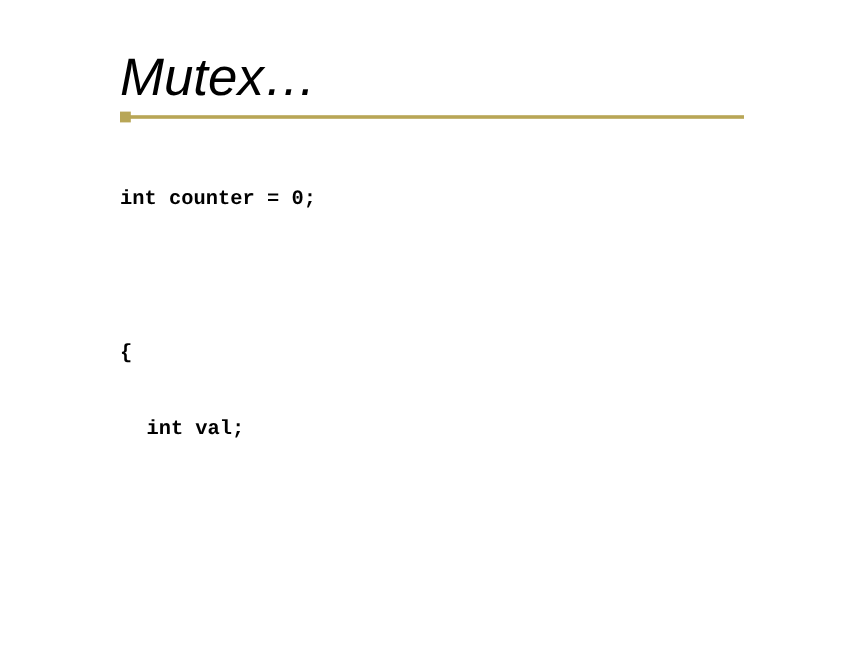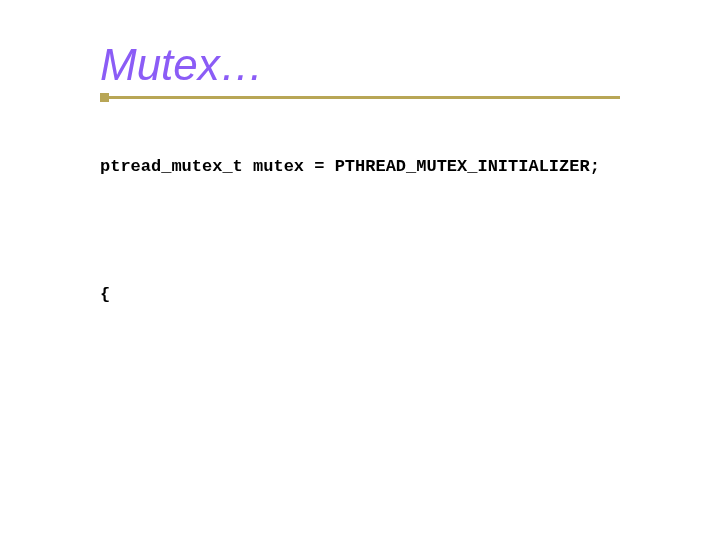--- a/index.html
+++ b/index.html
@@ -16,21 +16,21 @@
       height: 100%;
       padding: 40px 0 0 100px;
     }
     .title-wrap {
       position: relative;
     }
     .title {
       font-size: 44px;
       font-weight: normal;
       font-style: italic;
-      color: #8b5cf6;
+      color: #000000;
       font-family: "Comic Sans MS", "Chalkboard", Arial, sans-serif;
       margin-bottom: 6px;
     }
     .underline {
       width: 520px;
       height: 3px;
       background: #b8a656;
       position: relative;
       margin-bottom: 14px;
     }
@@ -58,23 +58,24 @@
 </head>
 <body>
 
 <div class="slide">
   <div class="title-wrap">
     <h1 class="title">Mutex…</h1>
     <div class="underline"></div>
   </div>
 
   <div class="code">
-    <div class="l0">ptread_mutex_t mutex = PTHREAD_MUTEX_INITIALIZER;</div>
+    <div class="l0">int counter = 0;</div>
     <div class="blank"></div>
     <div class="l0">{</div>
+    <div class="l1">int val;</div>
     
     
     
     
     
     
     
     
     
   </div>

